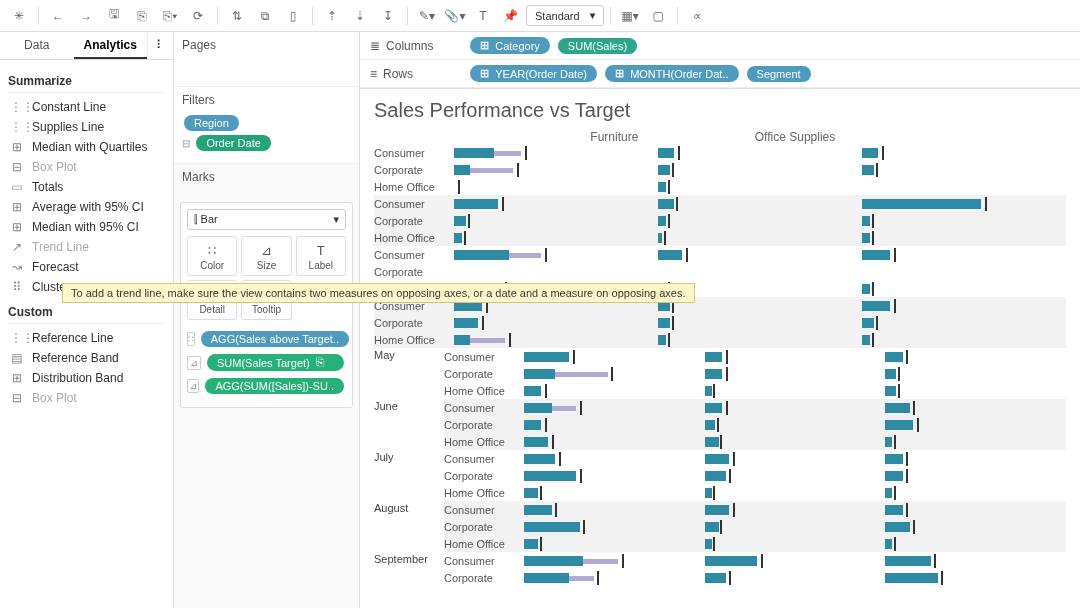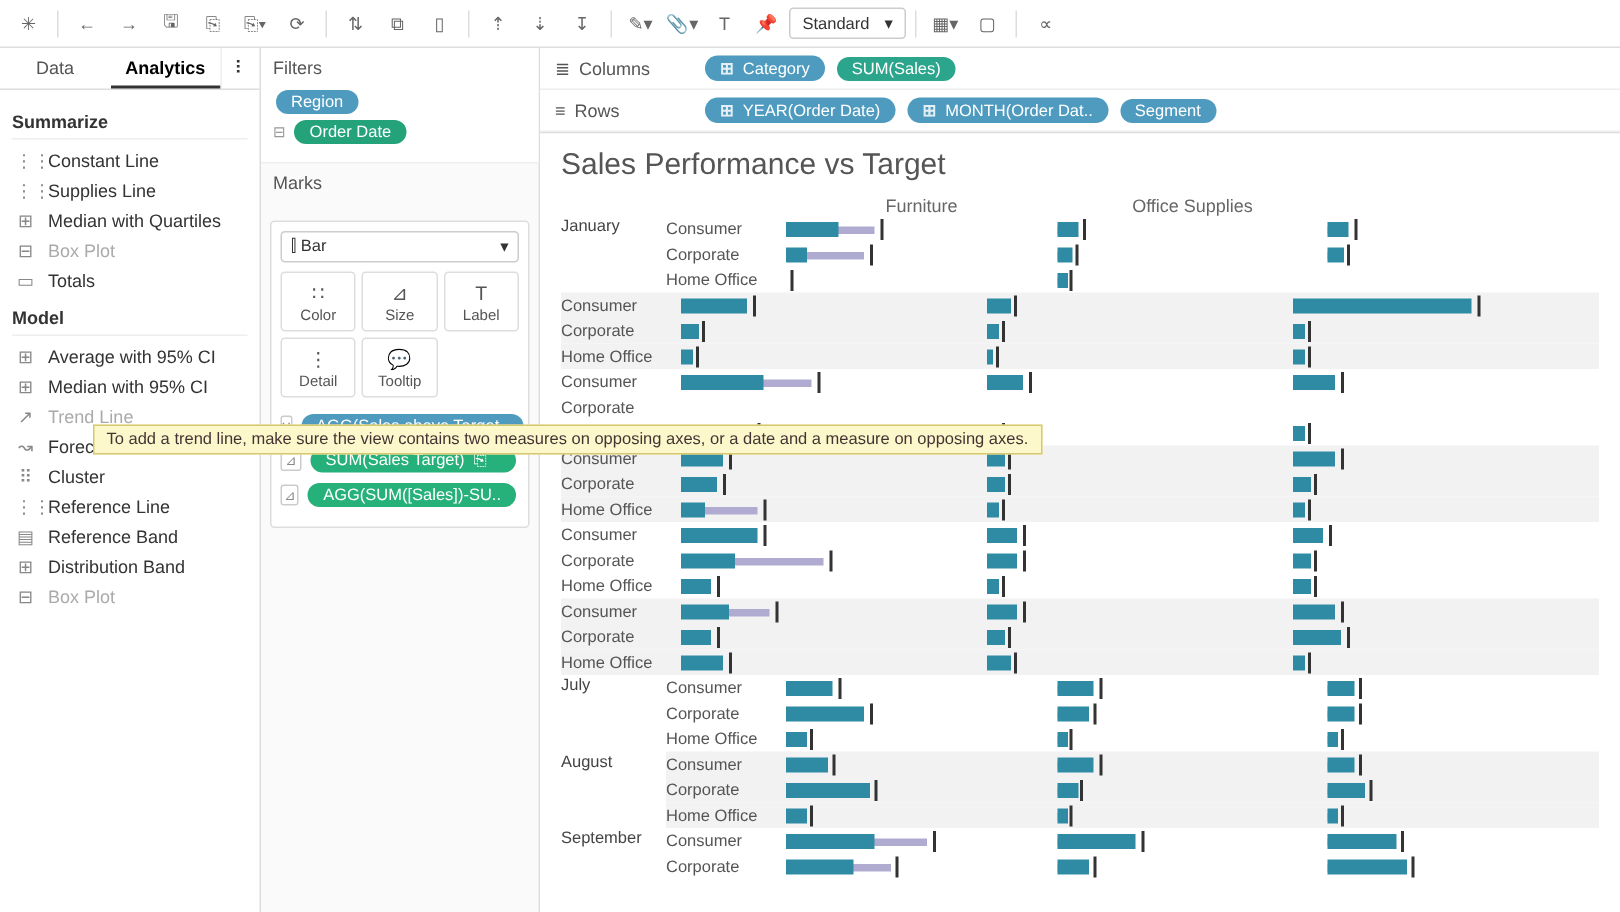--- a/index.html
+++ b/index.html
@@ -129,61 +129,65 @@
           <span>Median with Quartiles</span>
         </div>
         <div class="list-item dim">
           <span class="li-ico">⊟</span>
           <span>Box Plot</span>
         </div>
         <div class="list-item">
           <span class="li-ico">▭</span>
           <span>Totals</span>
         </div>
-        <div class="sec-head">Model</div>
         <div class="list-item">
           <span class="li-ico">⊞</span>
           <span>Average with 95% CI</span>
         </div>
         <div class="list-item">
           <span class="li-ico">⊞</span>
           <span>Median with 95% CI</span>
         </div>
         <div class="list-item dim">
           <span class="li-ico">↗</span>
           <span>Trend Line</span>
         </div>
         <div class="list-item">
           <span class="li-ico">↝</span>
           <span>Forecast</span>
         </div>
         <div class="list-item">
           <span class="li-ico">⠿</span>
           <span>Cluster</span>
         </div>
+        <div class="sec-head">Custom</div>
         <div class="list-item">
           <span class="li-ico">⋮⋮</span>
           <span>Reference Line</span>
         </div>
         <div class="list-item">
           <span class="li-ico">▤</span>
           <span>Reference Band</span>
         </div>
         <div class="list-item">
           <span class="li-ico">⊞</span>
           <span>Distribution Band</span>
         </div>
         <div class="list-item dim">
           <span class="li-ico">⊟</span>
           <span>Box Plot</span>
         </div>
       </div>
   </div>
 
   <div class="mid-col">
+    <div class="shelf-zone">
+      <div class="shelf-title">Pages</div>
+      <div style="height:18px"></div>
+    </div>
     <div class="shelf-zone">
       <div class="shelf-title">Filters</div>
       <div id="filters-body">
           <div style="display: flex; align-items: center;">
             <span class="pill blue">Region</span>
           </div>
           <div style="display: flex; align-items: center;">
             <span style="color: rgb(153, 153, 153); margin-right: 4px; font-size: 10px;">⊟</span>
             <span class="pill teal2">Order Date</span>
           </div>
@@ -247,21 +251,20 @@
     </div>
     <div class="viz">
       <div class="viz-title">Sales Performance vs Target</div>
       <div class="col-headers" id="col-headers">
           <div>Furniture</div>
           <div>Office Supplies</div>
           <div></div>
         </div>
       <div id="chart-body">
           <div class="month-block">
-            <div class="month-label">January</div>
             <div class="seg-rows">
               <div class="seg-row">
                 <div class="seg-label">Consumer</div>
                 <div class="cats">
                   <div class="cat-cell">
                     <div class="bar-wrap">
                       <div class="bar-target" style="width:34%"></div>
         <div class="bar-actual" style="width:20%"></div>
         <div class="tick-mark" style="left:36%"></div>
                     </div>
@@ -560,20 +563,21 @@
                       <div class="bar-target" style="width:2%"></div>
         <div class="bar-actual" style="width:4%"></div>
         <div class="tick-mark" style="left:5%"></div>
                     </div>
                   </div>
                 </div>
               </div>
             </div>
           </div>
           <div class="month-block">
+            <div class="month-label">May</div>
             <div class="seg-rows">
               <div class="seg-row">
                 <div class="seg-label">Consumer</div>
                 <div class="cats">
                   <div class="cat-cell">
                     <div class="bar-wrap">
                       <div class="bar-target" style="width:13%"></div>
         <div class="bar-actual" style="width:26%"></div>
         <div class="tick-mark" style="left:28%"></div>
                     </div>
@@ -642,20 +646,21 @@
                       <div class="bar-target" style="width:3%"></div>
         <div class="bar-actual" style="width:6%"></div>
         <div class="tick-mark" style="left:7%"></div>
                     </div>
                   </div>
                 </div>
               </div>
             </div>
           </div>
           <div class="month-block">
+            <div class="month-label">June</div>
             <div class="seg-rows">
               <div class="seg-row alt">
                 <div class="seg-label">Consumer</div>
                 <div class="cats">
                   <div class="cat-cell">
                     <div class="bar-wrap">
                       <div class="bar-target" style="width:30%"></div>
         <div class="bar-actual" style="width:16%"></div>
         <div class="tick-mark" style="left:32%"></div>
                     </div>

